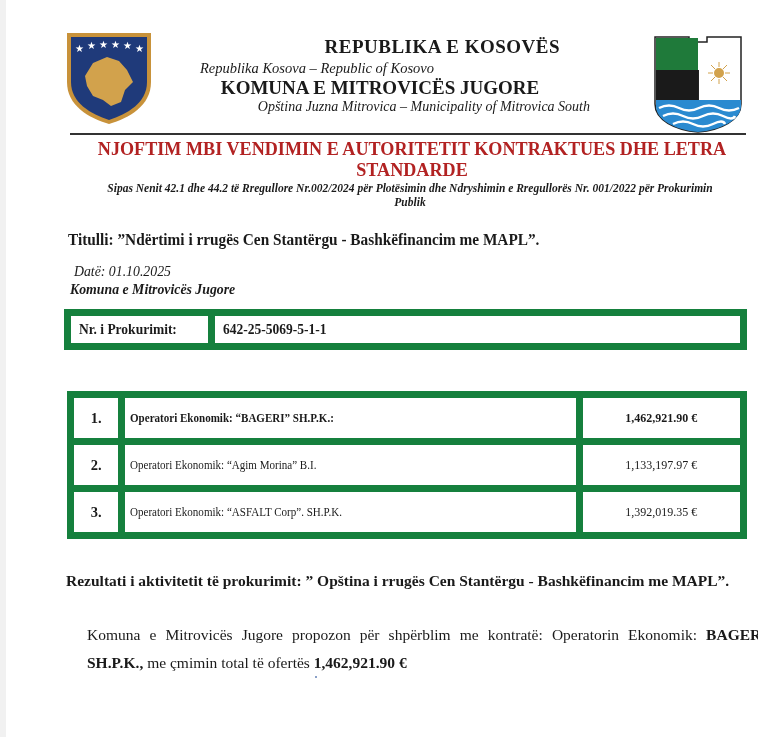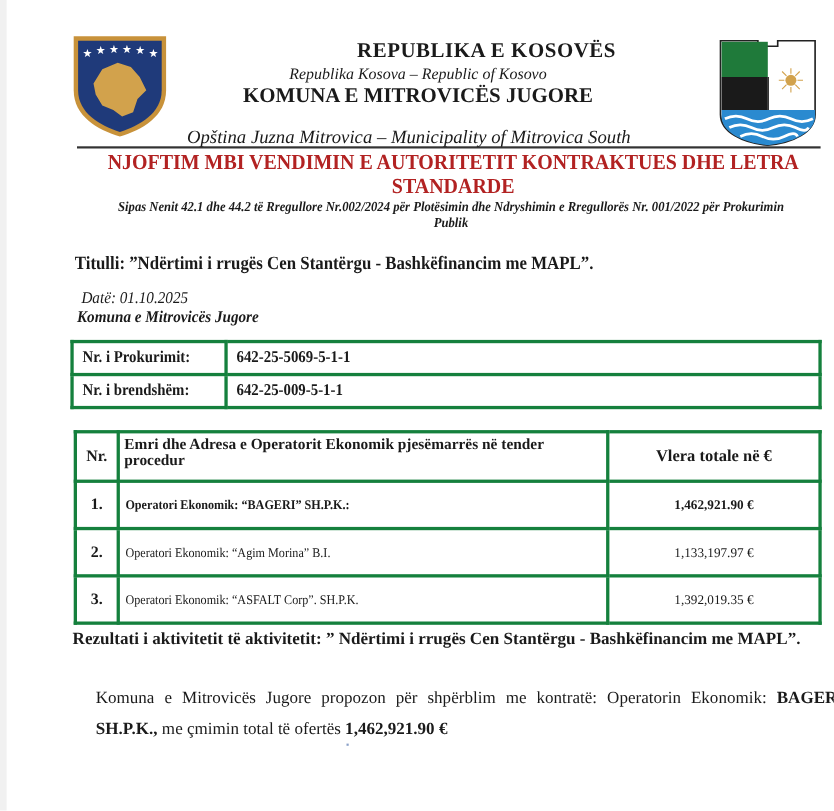--- a/index.html
+++ b/index.html
@@ -7,34 +7,34 @@
     width:758px; height:737px; background:#ffffff; position:relative; overflow:hidden;
     font-family:"Liberation Serif", serif; color:#1a1a1a;
   }
   .left-edge { position:absolute; left:0; top:0; width:6px; height:737px; background:#f1f1f1; }
   .abs { position:absolute; }
 
   
   .coat-kosovo { left:63px; top:30px; width:92px; height:96px; }
   .coat-mitro { left:651px; top:34px; width:94px; height:100px; }
   .h-line1 { left:200px; width:360px; top:36px; font-size:19px; font-weight:bold; letter-spacing:0.5px; text-align:right; }
-  .h-line2 { left:200px; width:360px; top:60px; font-size:14.5px; font-style:italic; text-align:center; }
+  .h-line2 { left:200px; width:360px; top:60px; font-size:14.5px; font-style:italic; text-align:left; }
   .h-line3 { left:200px; width:360px; top:77px; font-size:19px; font-weight:bold; text-align:center; }
-  .h-line4 { left:170px; width:420px; top:115px; font-size:17px; font-style:italic; text-align:left; }
+  .h-line4 { left:170px; width:420px; top:99px; font-size:14px; font-style:italic; text-align:right; }
   .rule { left:70px; top:133px; width:676px; height:2px; background:#333; }
 
   .notice-title { left:62px; width:700px; top:138px; font-size:19.5px; font-weight:bold; color:#b22222; line-height:21px; text-align:center; transform:scaleX(0.93); transform-origin:center; }
   .legal { left:70px; width:680px; top:181px; font-size:12.5px; font-style:italic; font-weight:bold; line-height:14px; text-align:center; transform:scaleX(0.92); }
 
   .titulli { left:68px; top:230px; font-size:17px; font-weight:bold; transform:scaleX(0.9); transform-origin:left; white-space:nowrap; }
   .date { left:74px; top:263px; font-size:15px; font-style:italic; transform:scaleX(0.92); transform-origin:left; }
   .komuna { left:70px; top:281px; font-size:15px; font-style:italic; font-weight:bold; transform:scaleX(0.92); transform-origin:left; }
 
   table { border-collapse:collapse; position:absolute; }
-  td, th { border:3px solid #15803d;margin-left:11px; }
+  td, th { border:7px solid #15803d;margin-left:11px; }
   .ids { left:64px; top:309px; width:683px; }
   .ids td { height:27px; padding:0 8px; font-size:15px; font-weight:bold; }
   .ids td.k { width:121px; }
   .ids td span { display:inline-block; transform:scaleX(0.9); transform-origin:left; white-space:nowrap; }
 
   .ops { left:67px; top:391px; width:680px; }
   .ops th { font-weight:bold; text-align:left; vertical-align:top; font-size:14px; line-height:15px; padding:3px 4px; height:36px; }
   .ops th.nr { width:28px; vertical-align:middle; text-align:center; font-size:14.5px; }
   .ops th.val { width:182px; text-align:center; vertical-align:middle; font-size:15px; }
   .ops td { height:40px; font-size:12px; padding:0 5px; }
@@ -108,49 +108,40 @@
 <div class="abs titulli">Titulli: ”Ndërtimi i rrugës Cen Stantërgu - Bashkëfinancim me MAPL”.</div>
 <div class="abs date">Datë: 01.10.2025</div>
 <div class="abs komuna">Komuna e Mitrovicës Jugore</div>
 
 <table class="ids">
   <tbody>
       <tr>
     <td class="k"><span>Nr. i Prokurimit:</span></td>
     <td><span>642-25-5069-5-1-1</span></td>
   </tr>
-  <tr>
-    <td class="k"><span>Nr. i brendshëm:</span></td>
-    <td><span>642-25-009-5-1-1</span></td>
-  </tr>
 </tbody>
   </table>
 
 <table class="ops">
   <tbody>
-      <tr>
-    <th class="nr">Nr.</th>
-    <th>Emri dhe Adresa e Operatorit Ekonomik pjesëmarrës në tender procedur</th>
-    <th class="val">Vlera totale në €</th>
-  </tr>
   <tr class="bold">
     <td class="nr">1.</td>
     <td><span class="cond">Operatori Ekonomik: “BAGERI” SH.P.K.:</span></td>
     <td class="val">1,462,921.90 €</td>
   </tr>
   <tr>
     <td class="nr">2.</td>
     <td><span class="cond">Operatori Ekonomik: “Agim Morina” B.I.</span></td>
     <td class="val">1,133,197.97 €</td>
   </tr>
   <tr>
     <td class="nr">3.</td>
     <td><span class="cond">Operatori Ekonomik: “ASFALT Corp”. SH.P.K.</span></td>
     <td class="val">1,392,019.35 €</td>
   </tr>
 </tbody>
   </table>
 
-<div class="abs result">Rezultati i aktivitetit të aktivitetit: ” Ndërtimi i rrugës Cen Stantërgu - Bashkëfinancim me MAPL”.</div>
+<div class="abs result">Rezultati i aktivitetit të prokurimit: ” Opština i rrugës Cen Stantërgu - Bashkëfinancim me MAPL”.</div>
 
 <div class="abs proposal"><span>Komuna e Mitrovicës Jugore propozon për shpërblim me kontratë: Operatorin Ekonomik: </span><b>BAGERI” SH.P.K.,</b><span> me çmimin total të ofertës </span><b>1,462,921.90 €</b></div>
 
 <div class="abs dot"></div>
 
 </body></html>

